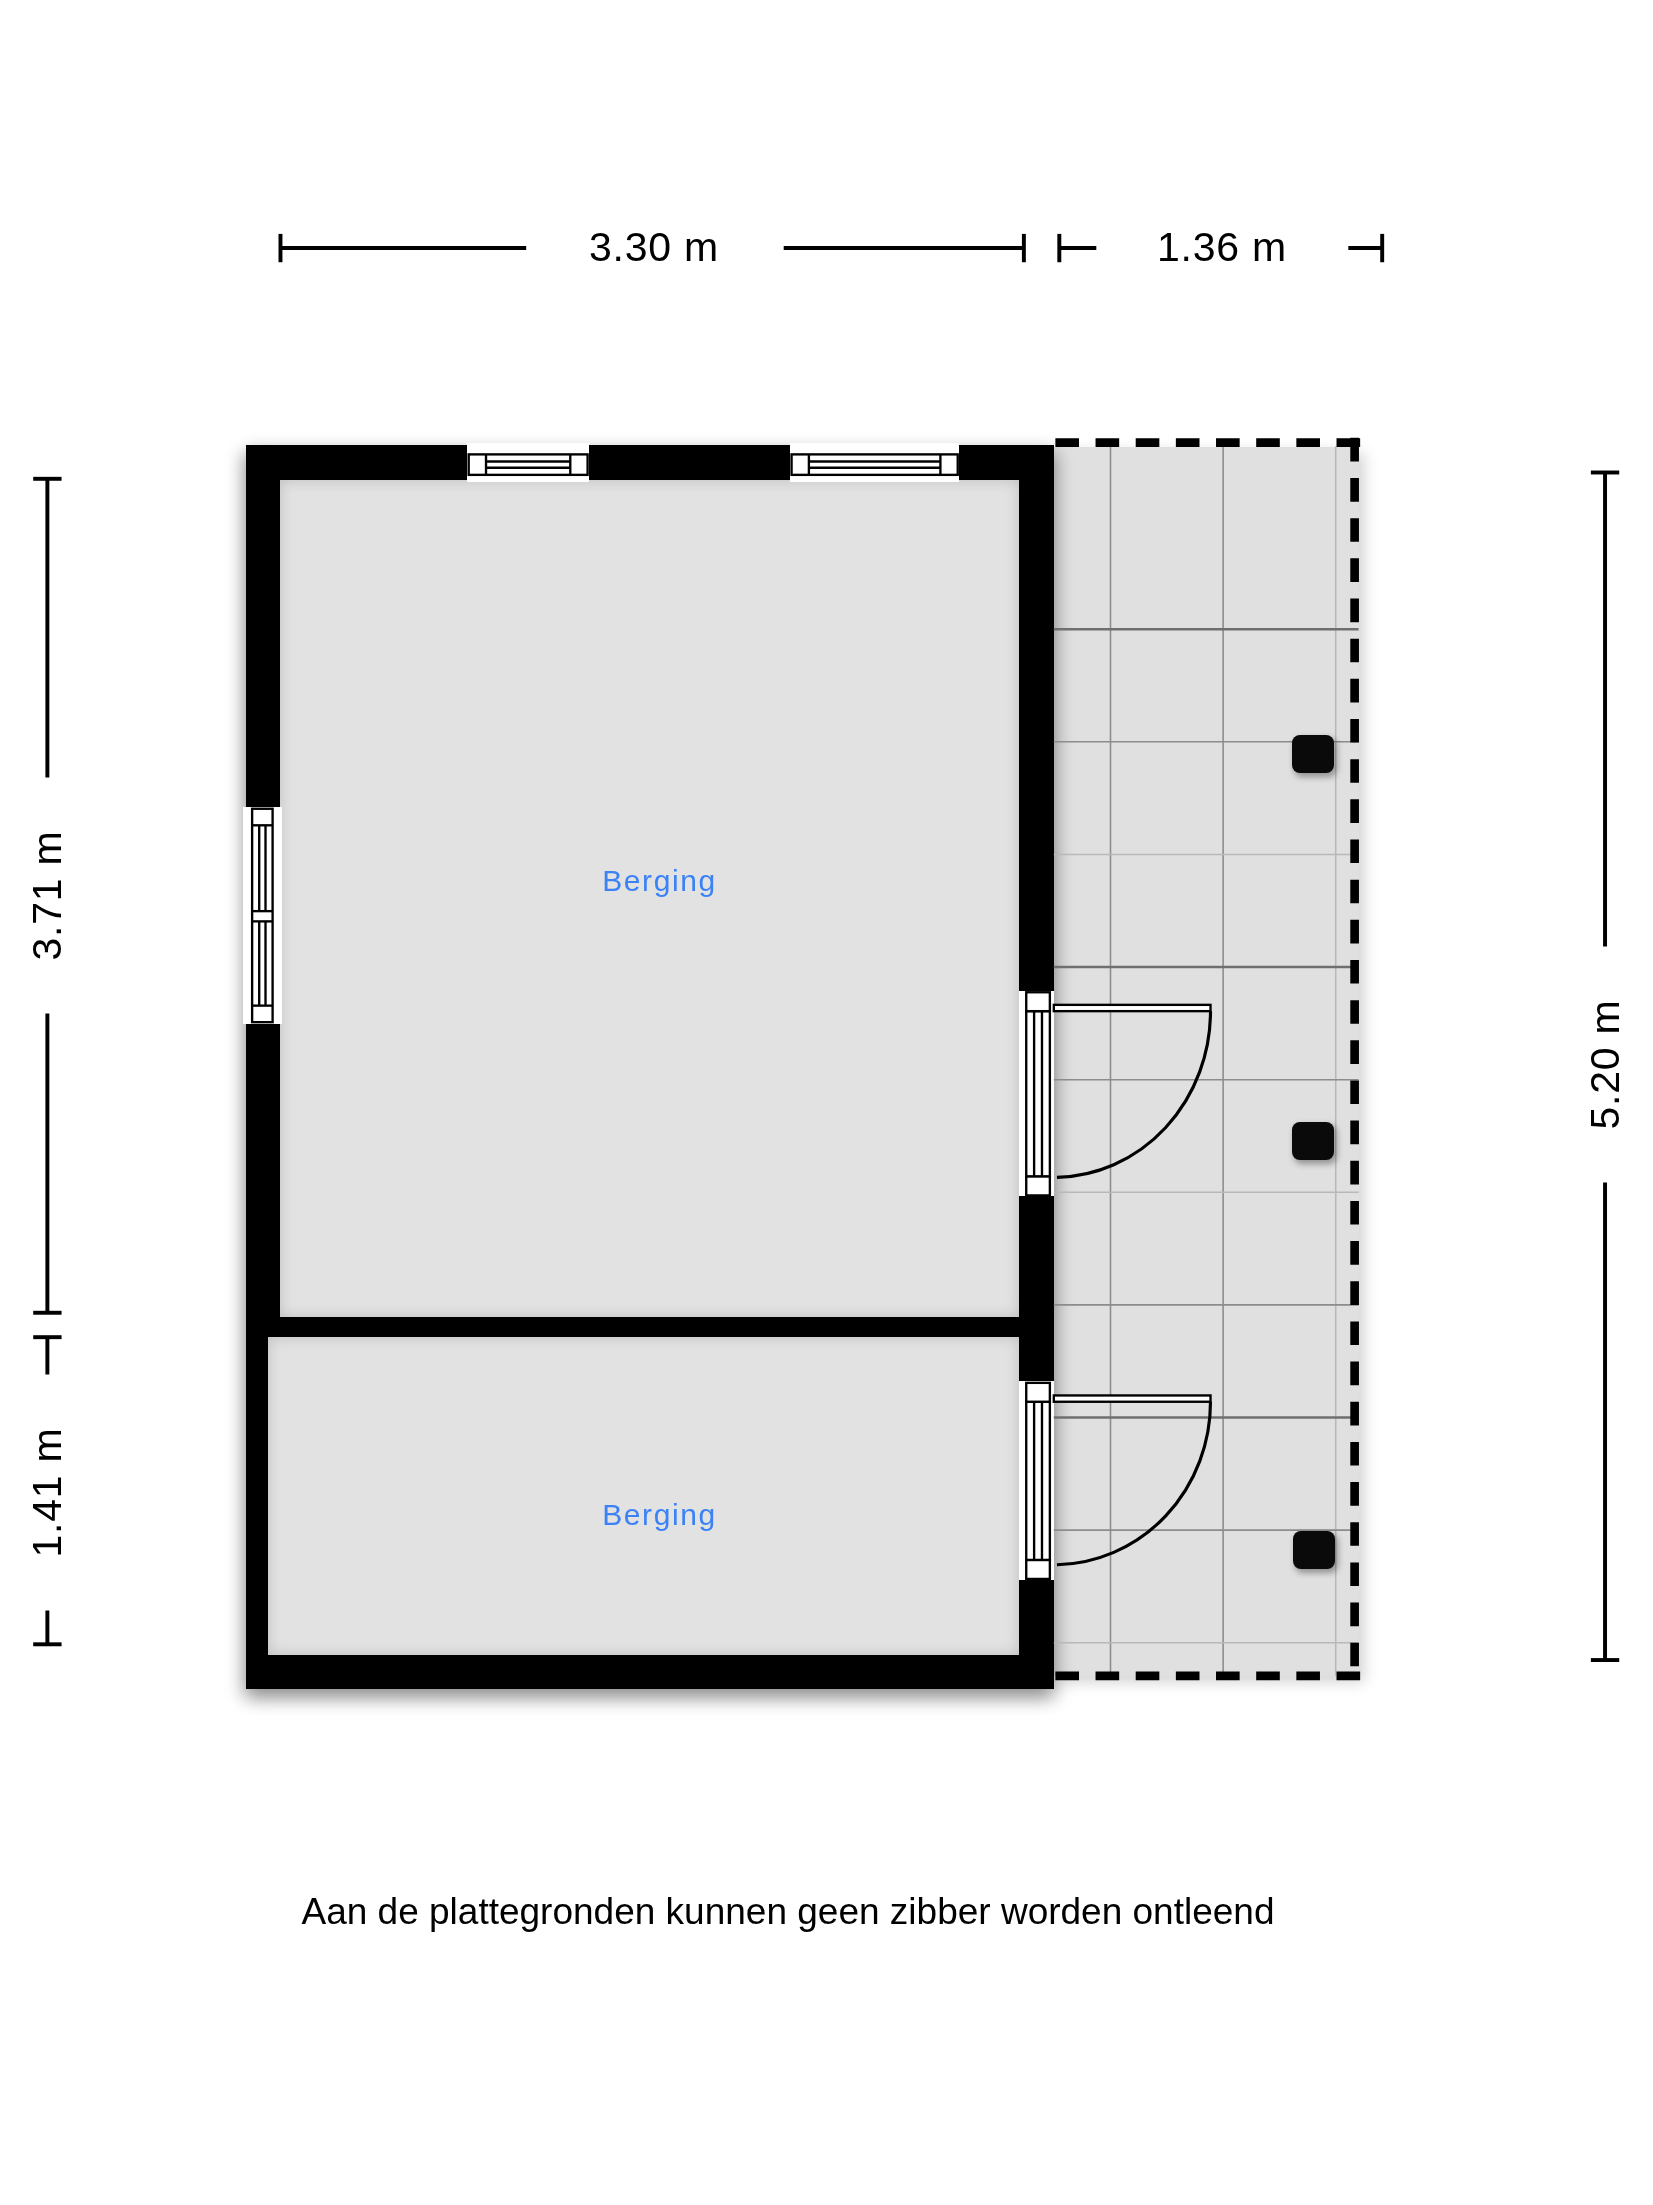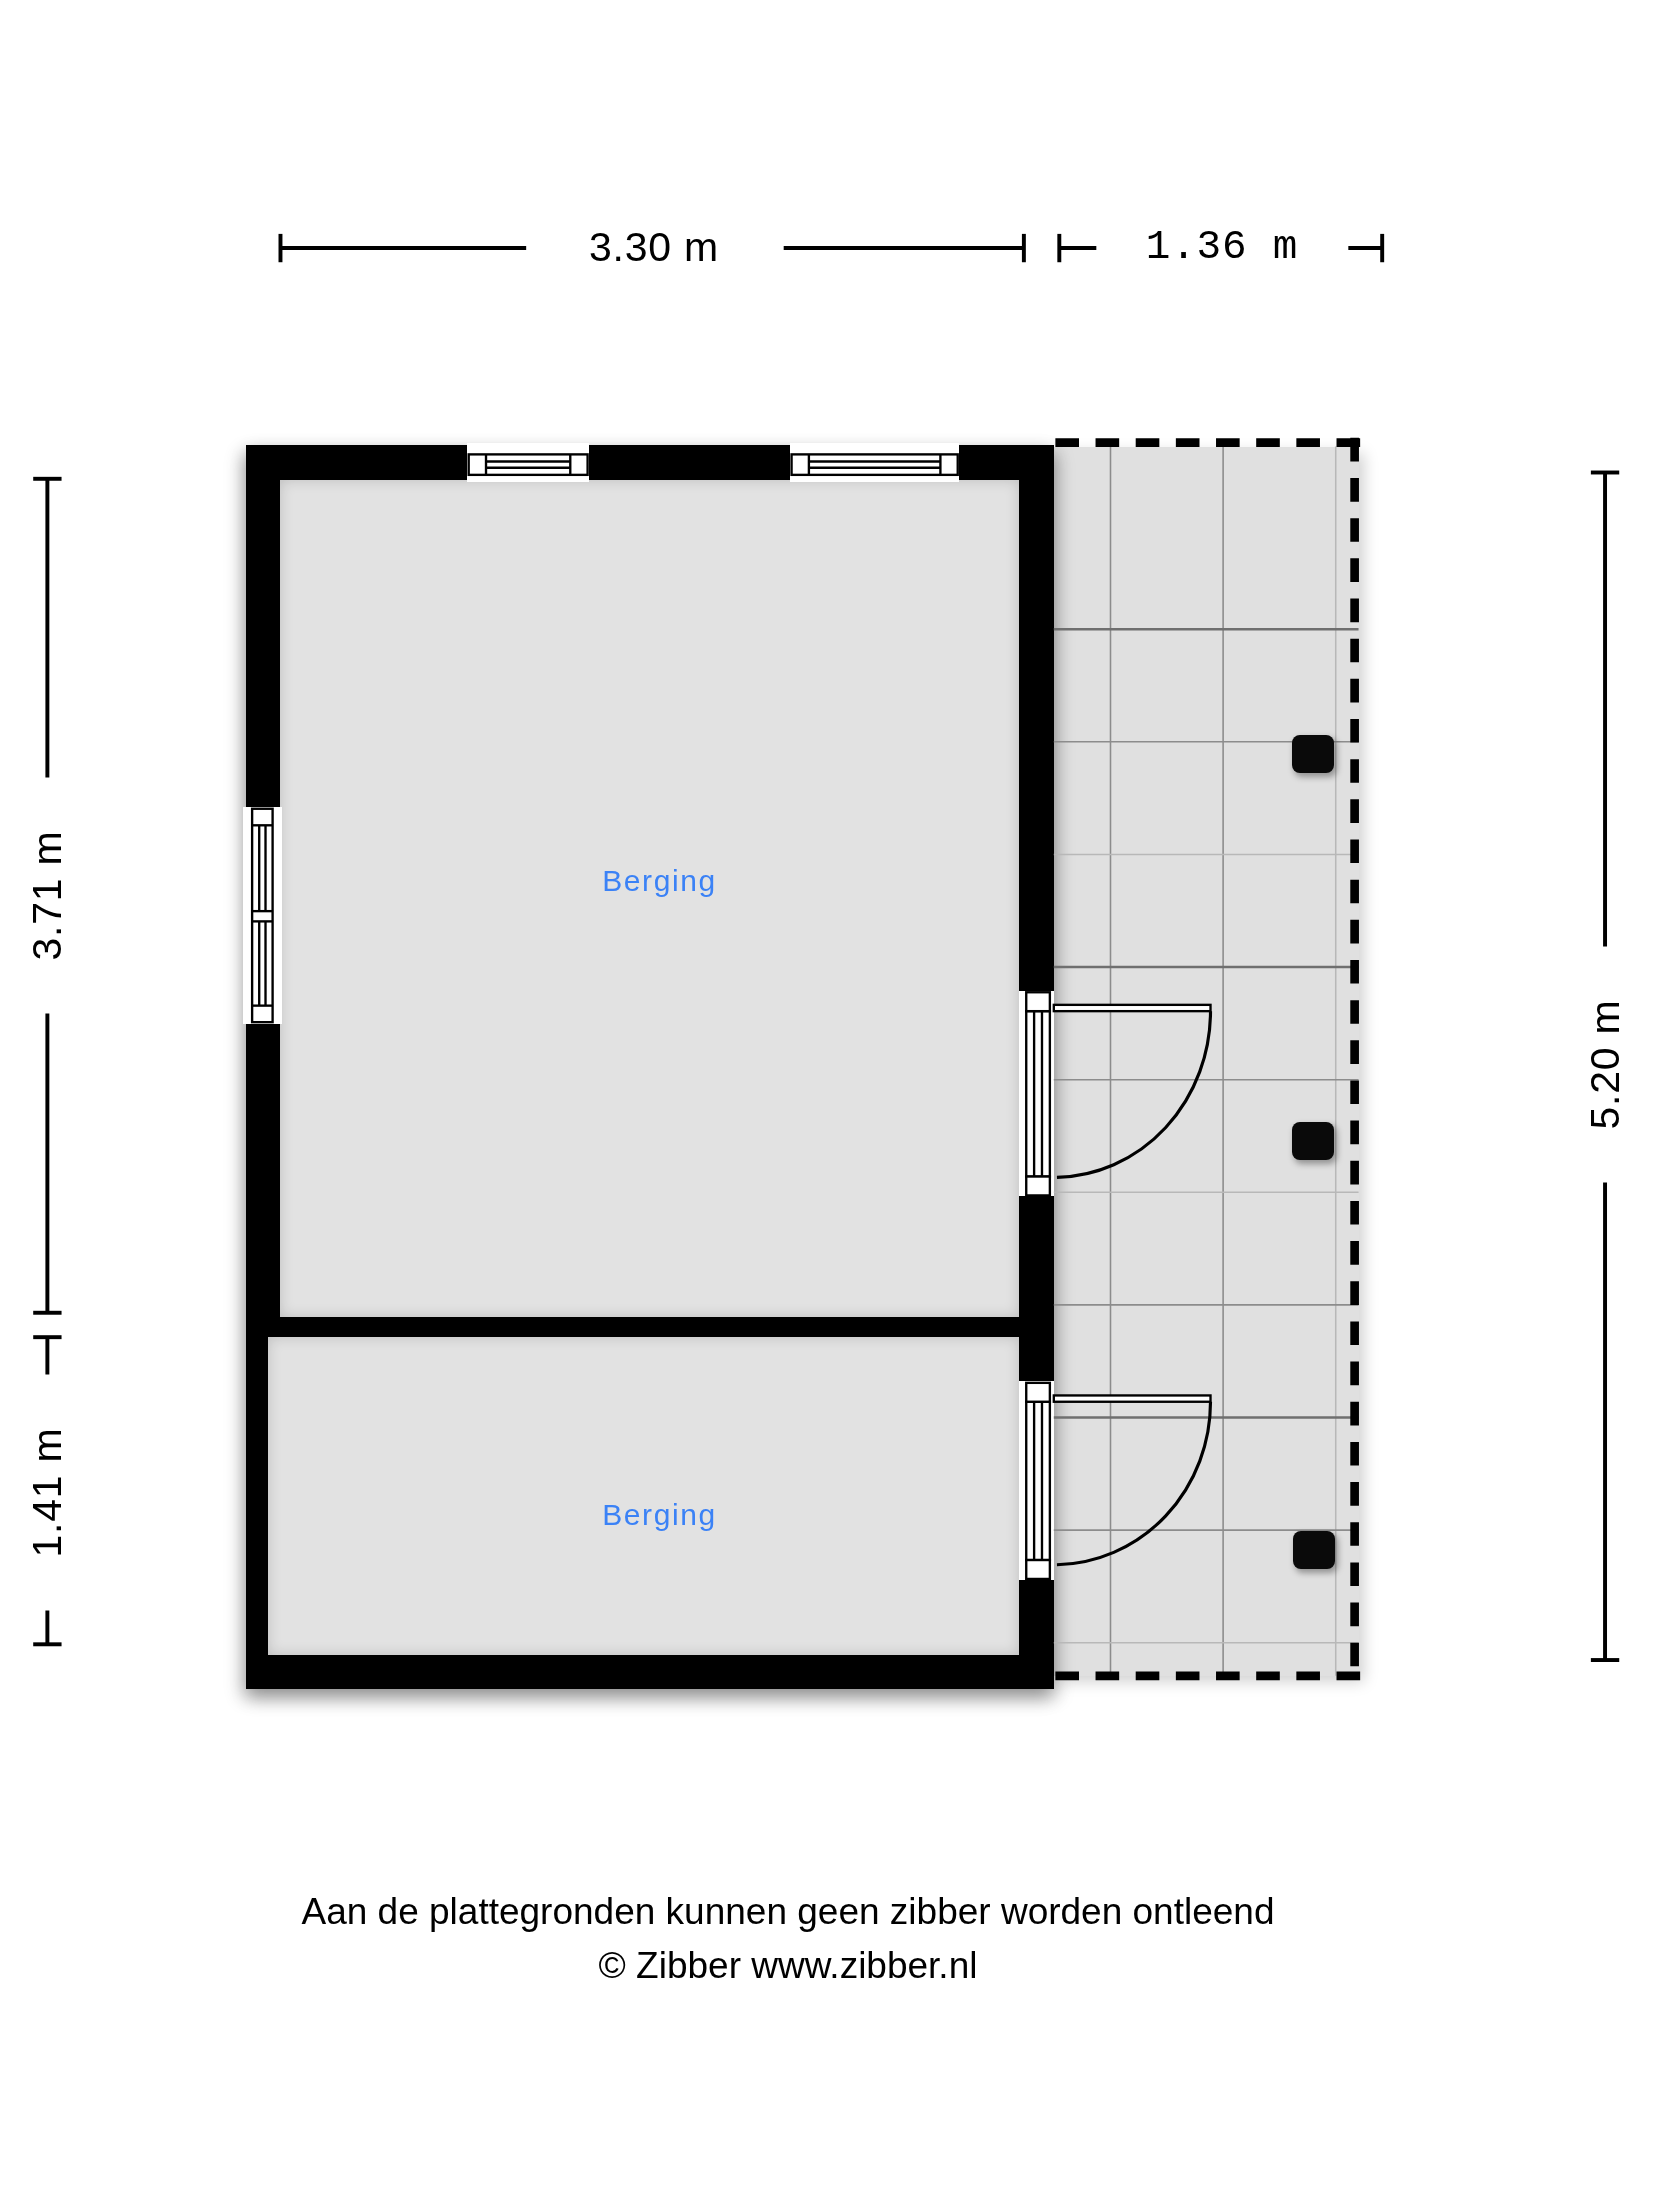--- a/index.html
+++ b/index.html
@@ -34,21 +34,21 @@
 
   svg.overlay{position:absolute;left:0;top:0;width:1654px;height:2205px;}
 
   
   .label{position:absolute;text-align:center;}
   .room-label{width:315px;height:47px;line-height:47px;font-size:30px;letter-spacing:1.6px;color:#3b82f6;}
   .room-label-1{left:502px;top:857px;}
   .room-label-2{left:502px;top:1491px;}
   .dim-label{width:236px;height:47px;line-height:47px;font-size:41px;letter-spacing:0.8px;background:#fff;}
   .dim-330{left:536px;top:224px;}
-  .dim-136{left:1104px;top:224px;font-family:Liberation Mono, monospace;}
+  .dim-136{left:1104px;top:224px;}
   .dim-rot{transform:rotate(-90deg);}
   .dim-371{left:-71px;top:872px;}
   .dim-141{left:-71px;top:1469px;}
   .dim-520{left:1487px;top:1041px;}
   .footer-line{left:79px;width:1418px;height:49px;line-height:49px;font-size:37px;color:#000;}
   .footer-1{top:1887px;}
   .footer-2{top:1941px;}
 </style>
 </head>
 <body>
@@ -175,16 +175,15 @@
   <div class="label room-label room-label-1">Berging</div>
   <div class="label room-label room-label-2">Berging</div>
 
   <div class="label dim-label dim-330">3.30 m</div>
   <div class="label dim-label dim-136">1.36 m</div>
   <div class="label dim-label dim-rot dim-371">3.71 m</div>
   <div class="label dim-label dim-rot dim-141">1.41 m</div>
   <div class="label dim-label dim-rot dim-520">5.20 m</div>
 
   <div class="label footer-line footer-1">Aan de plattegronden kunnen geen zibber worden ontleend</div>
-  <div class="label footer-line footer-2">© Zibber www.zibber.nl</div>
 
 </div>
 
 
 </body></html>

